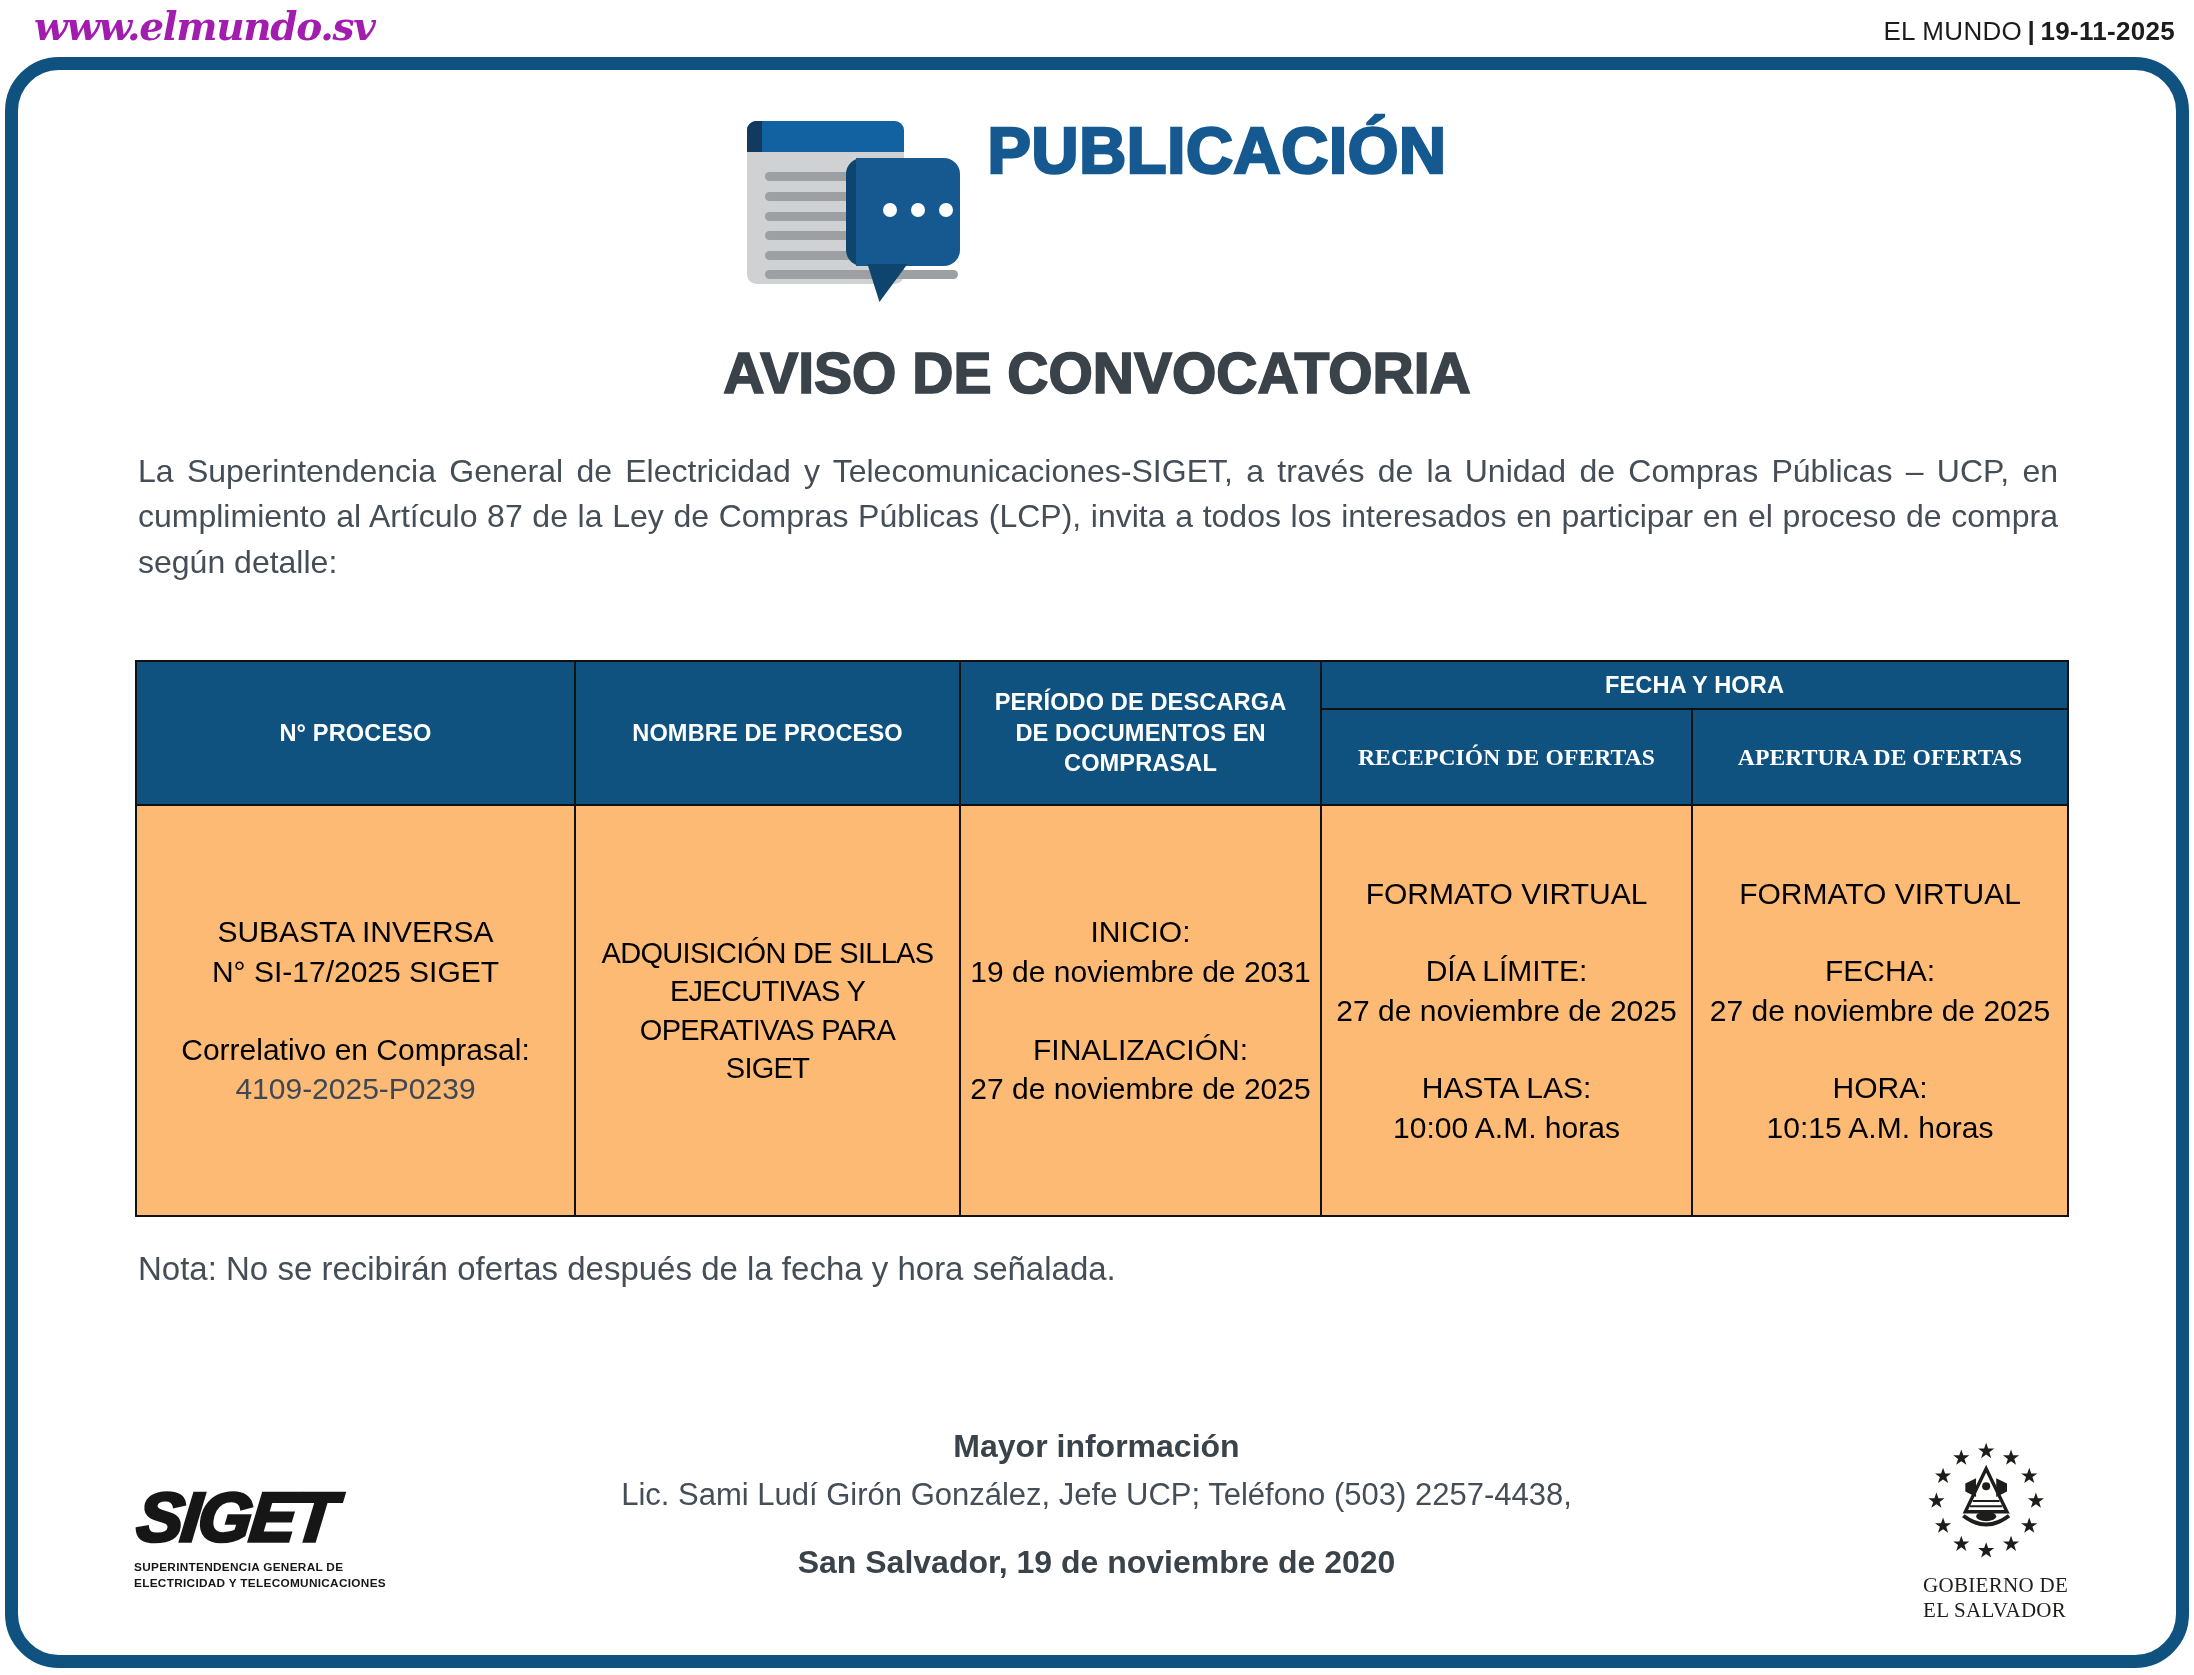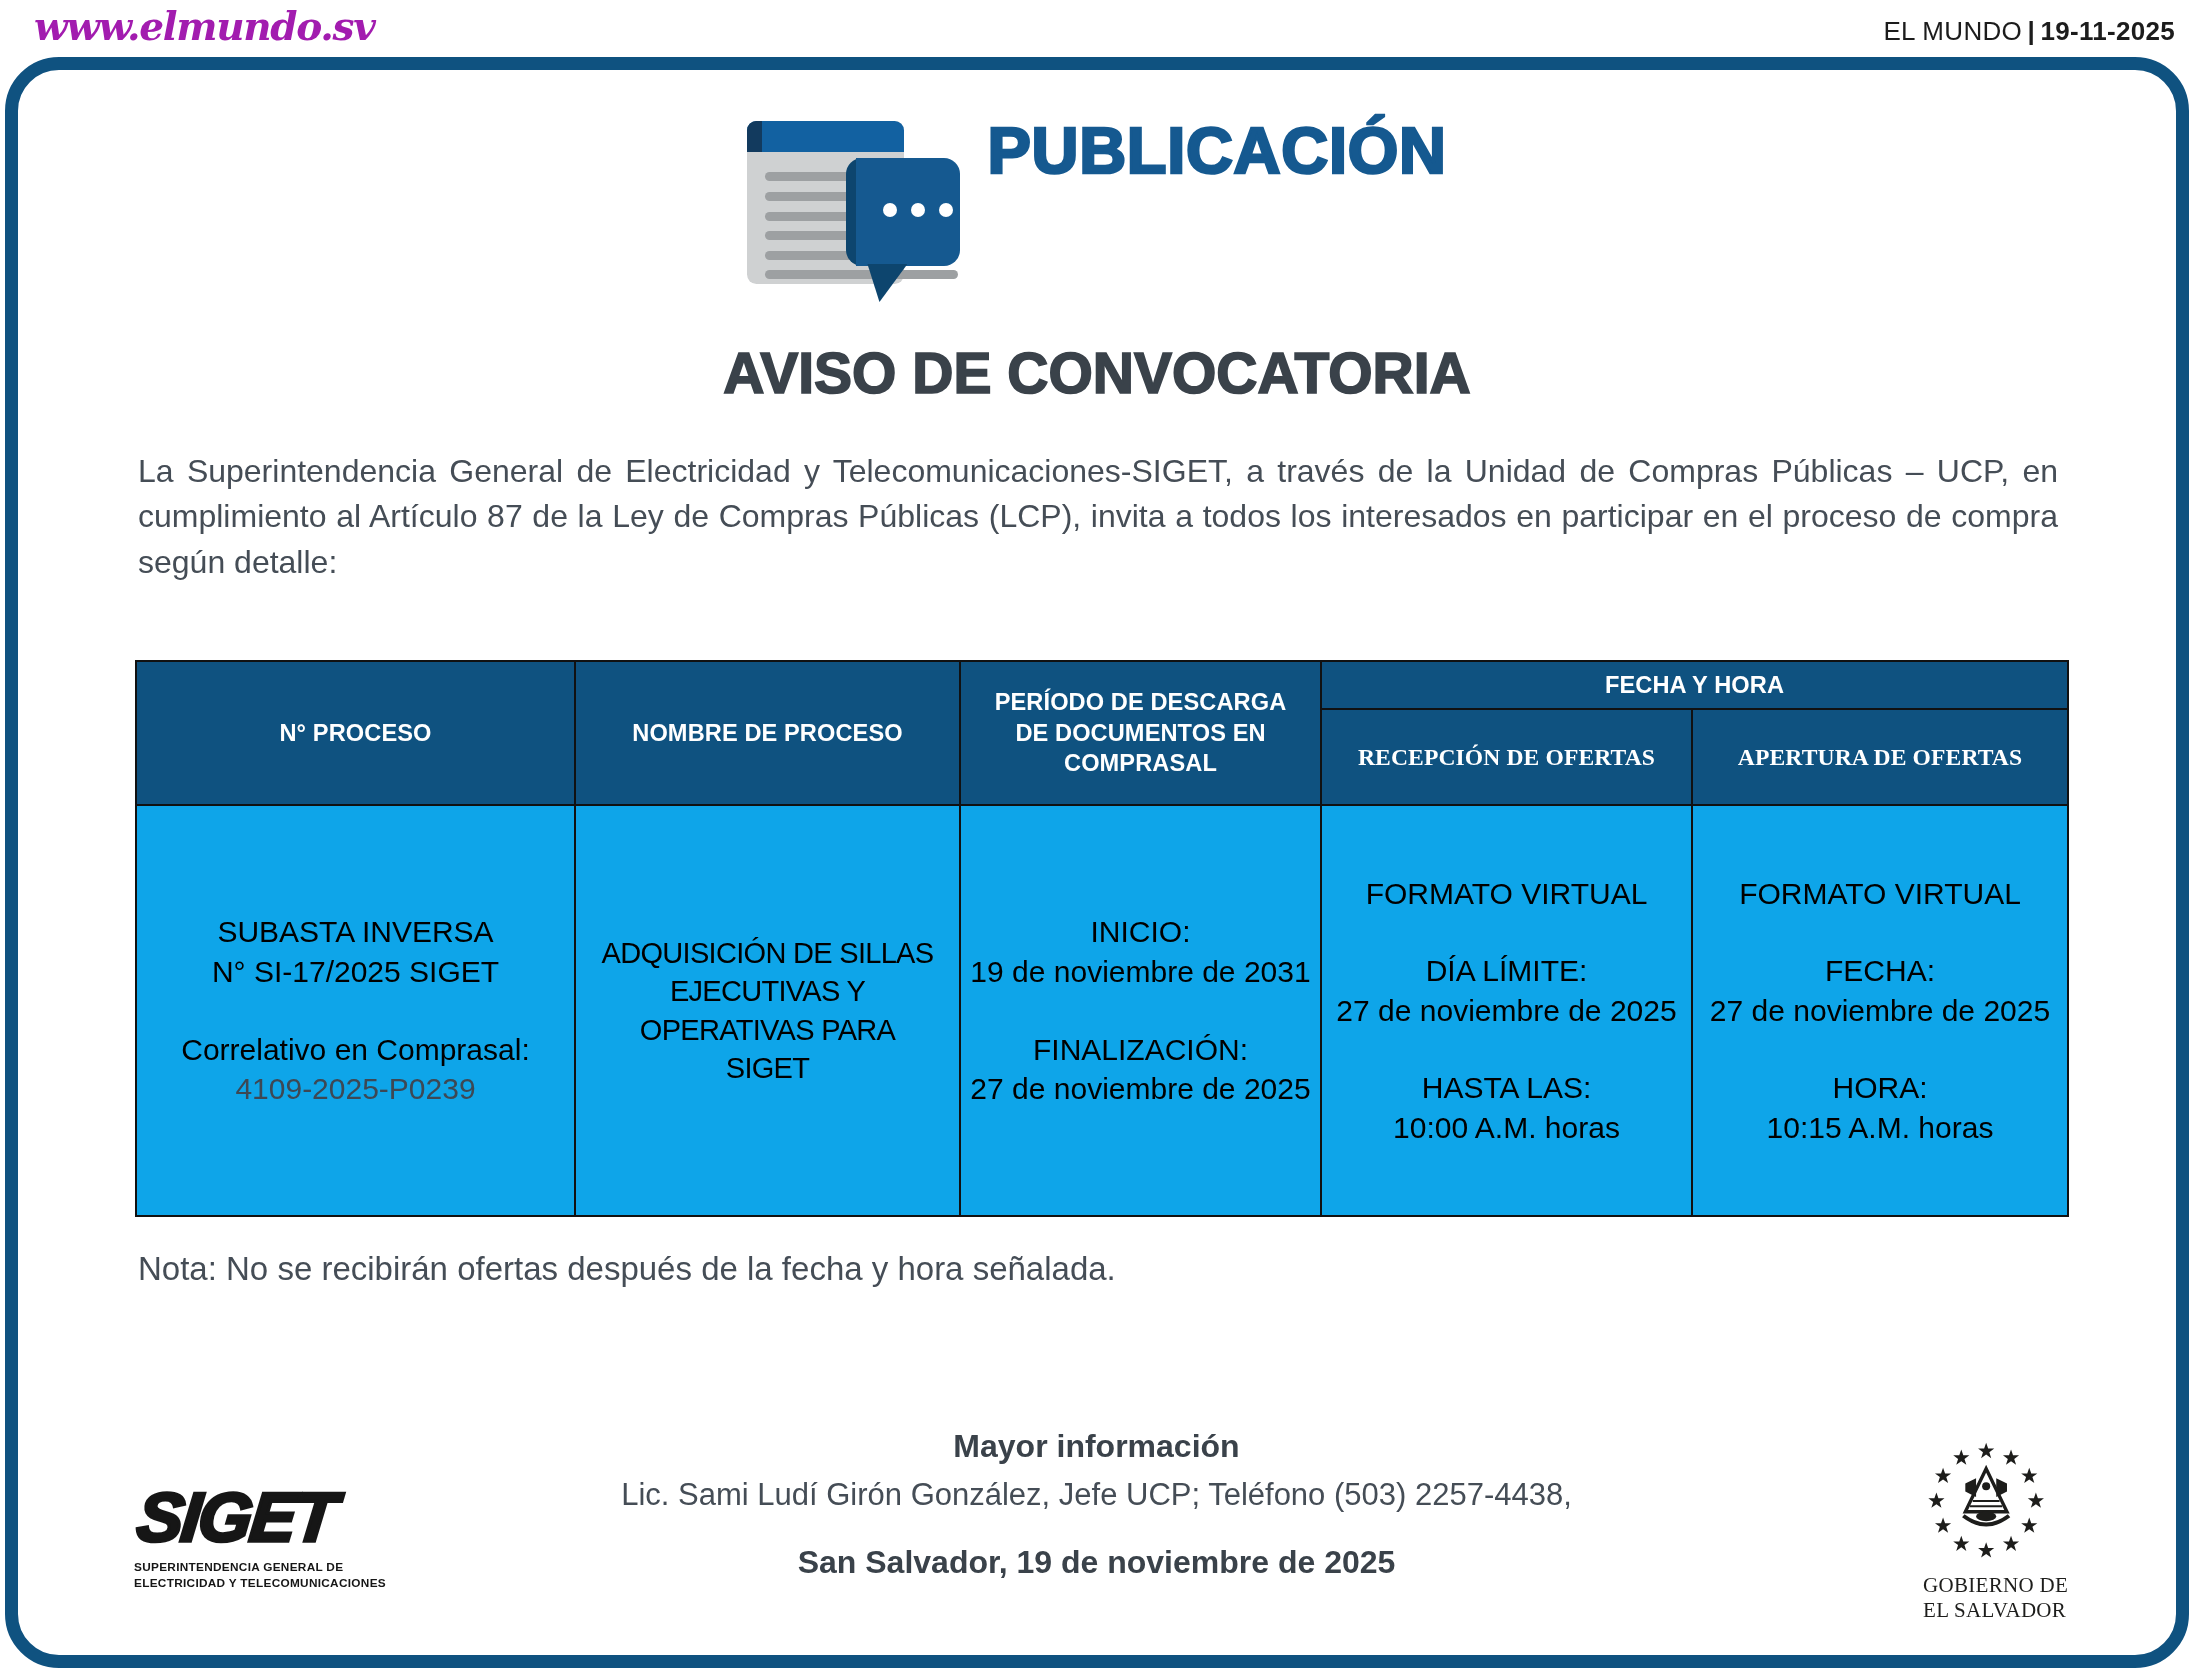--- a/index.html
+++ b/index.html
@@ -86,21 +86,21 @@
   .ptable th,.ptable td{border:2px solid #111;}
   .ptable th{
     background:var(--brand-blue,#0f5280);color:#fff;
     font-weight:700;font-size:23.6px;line-height:1.3;
     text-align:center;vertical-align:middle;
     padding:4px 6.7px;letter-spacing:0.1px;
   }
   .fh{height:38px;}
   .hr2 th{height:86px;font-family:Liberation Serif, serif;}
   .ptable td{
-    height:393px;background:#0ea5e9;
+    height:393px;background:#fdba74;
     font-size:30px;color:#000;line-height:1.32;
     text-align:center;vertical-align:middle;padding:8px;
   }
   .cell-nombre .cl{font-size:29px;letter-spacing:-0.7px;}
   .cl{display:block;}
   .hl{display:block;}
   .gap{display:block;height:38px;}
   .accent{color:var(--accent-cell,#3d4854);}
   
   .nota{
@@ -234,21 +234,21 @@
       </td>
     </tr>
   </tbody>
 </table>
 
 <div class="nota">Nota: No se recibirán ofertas después de la fecha y hora señalada.</div>
 
 <div class="footer-center">
   <div class="f-title">Mayor información</div>
   <div class="f-contact">Lic. Sami Ludí Girón González, Jefe UCP; Teléfono (503) 2257-4438,</div>
-  <div class="f-city">San Salvador, 19 de noviembre de 2025</div>
+  <div class="f-city">San Salvador, 19 de noviembre de 2020</div>
 </div>
 
 <div class="siget">
   <div class="siget-word">SIGET</div>
   <div class="siget-tag">
     <div>SUPERINTENDENCIA GENERAL DE</div>
     <div>ELECTRICIDAD Y TELECOMUNICACIONES</div>
   </div>
 </div>
 

